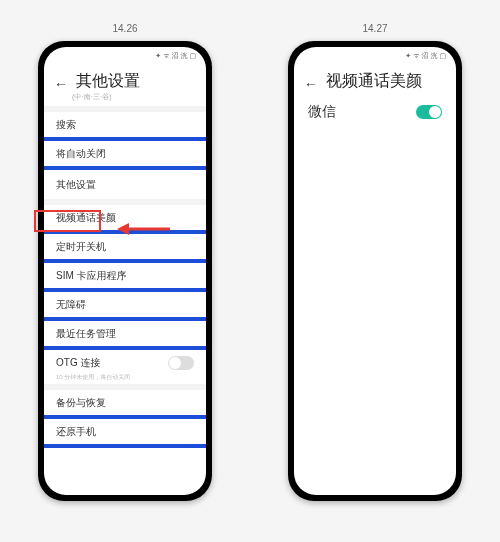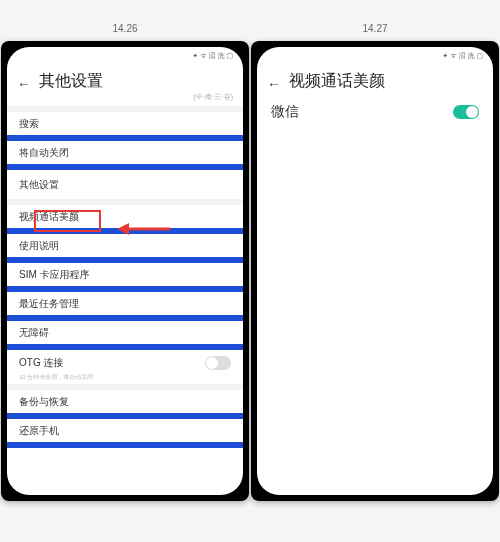--- a/index.html
+++ b/index.html
@@ -7,28 +7,27 @@
     width: 500px;
     height: 542px;
     background: #f5f5f5;
     display: flex;
     justify-content: space-around;
     align-items: center;
     font-family: -apple-system, BlinkMacSystemFont, "Segoe UI", sans-serif;
     position: relative;
   }
   .phone {
-    width: 248px;
+    width: 174px;
     height: 460px;
     background: #000;
-    border-radius: 8px;
+    border-radius: 26px;
     padding: 6px;
     box-shadow: 0 2px 6px rgba(0,0,0,0.3);
     position: relative;
-    text-align: right;
   }
   .phone::before {
     content: "";
     position: absolute;
     top: -20px;
     left: 50%;
     transform: translateX(-50%);
     font-size: 10px;
     color: #666;
   }
@@ -88,21 +87,21 @@
     flex: 1;
     overflow-y: hidden;
   }
   .item {
     height: 29px;
     display: flex;
     align-items: center;
     padding: 0 12px;
     font-size: 10px;
     color: #333;
-    border-bottom: 6px solid #1d4ed8;
+    border-bottom: 4px solid #1d4ed8;
     position: relative;
   }
   .item.no-border { border-bottom: none; }
   .item-sub {
     position: absolute;
     left: 12px;
     bottom: 2px;
     font-size: 6px;
     color: #bbb;
   }
@@ -184,24 +183,24 @@
     <div class="divider-wide"></div>
 
     <div class="list">
       <div class="item">搜索</div>
       <div class="item">将自动关闭</div>
       <div class="item no-border">其他设置</div>
 
       <div class="divider-wide"></div>
 
       <div class="item" style="font-weight:500;">视频通话美颜</div>
-      <div class="item">使用说明</div>
+      <div class="item">定时开关机</div>
       <div class="item">SIM 卡应用程序</div>
+      <div class="item">无障碍</div>
       <div class="item">最近任务管理</div>
-      <div class="item">无障碍</div>
       <div class="item tall no-border">
         <span>OTG 连接</span>
         <span class="item-sub">10 分钟未使用，将自动关闭</span>
         <span class="toggle-off"></span>
       </div>
 
       <div class="divider-wide"></div>
 
       <div class="item">备份与恢复</div>
       <div class="item">还原手机</div>

